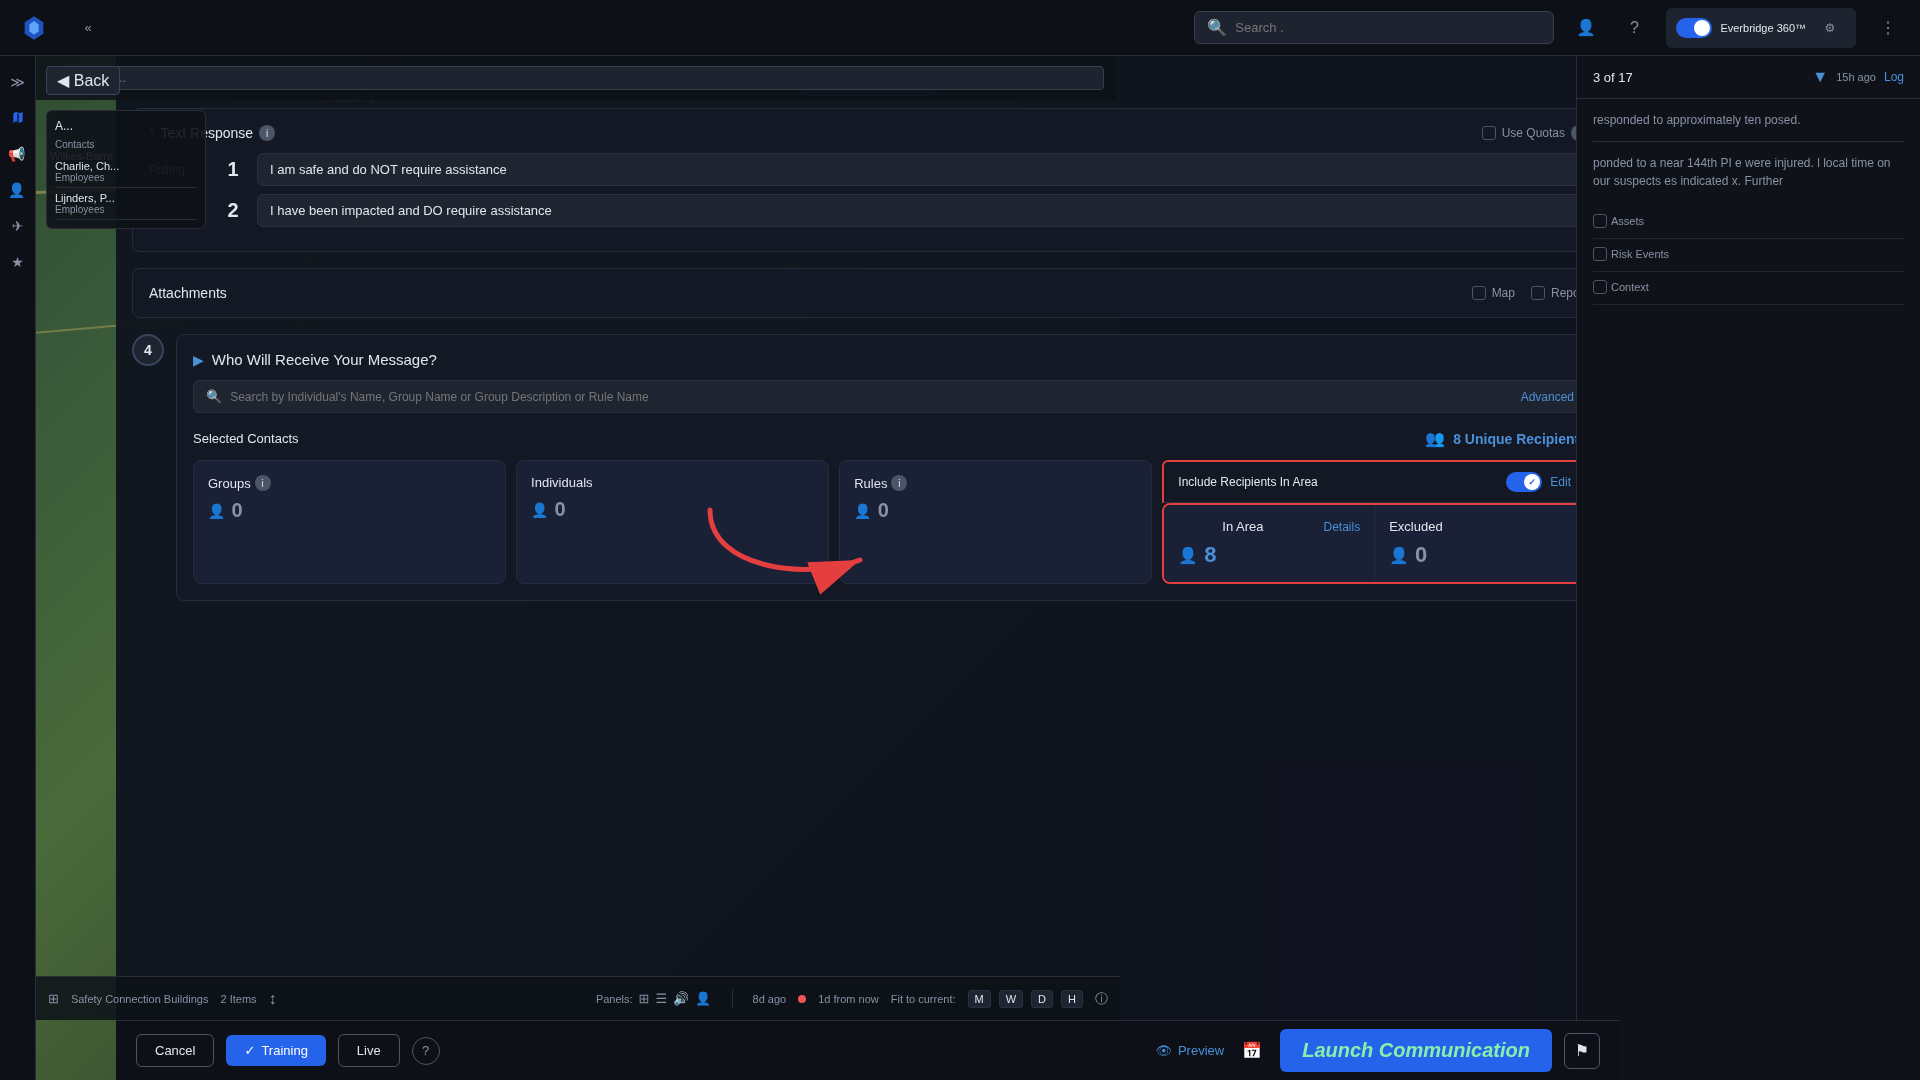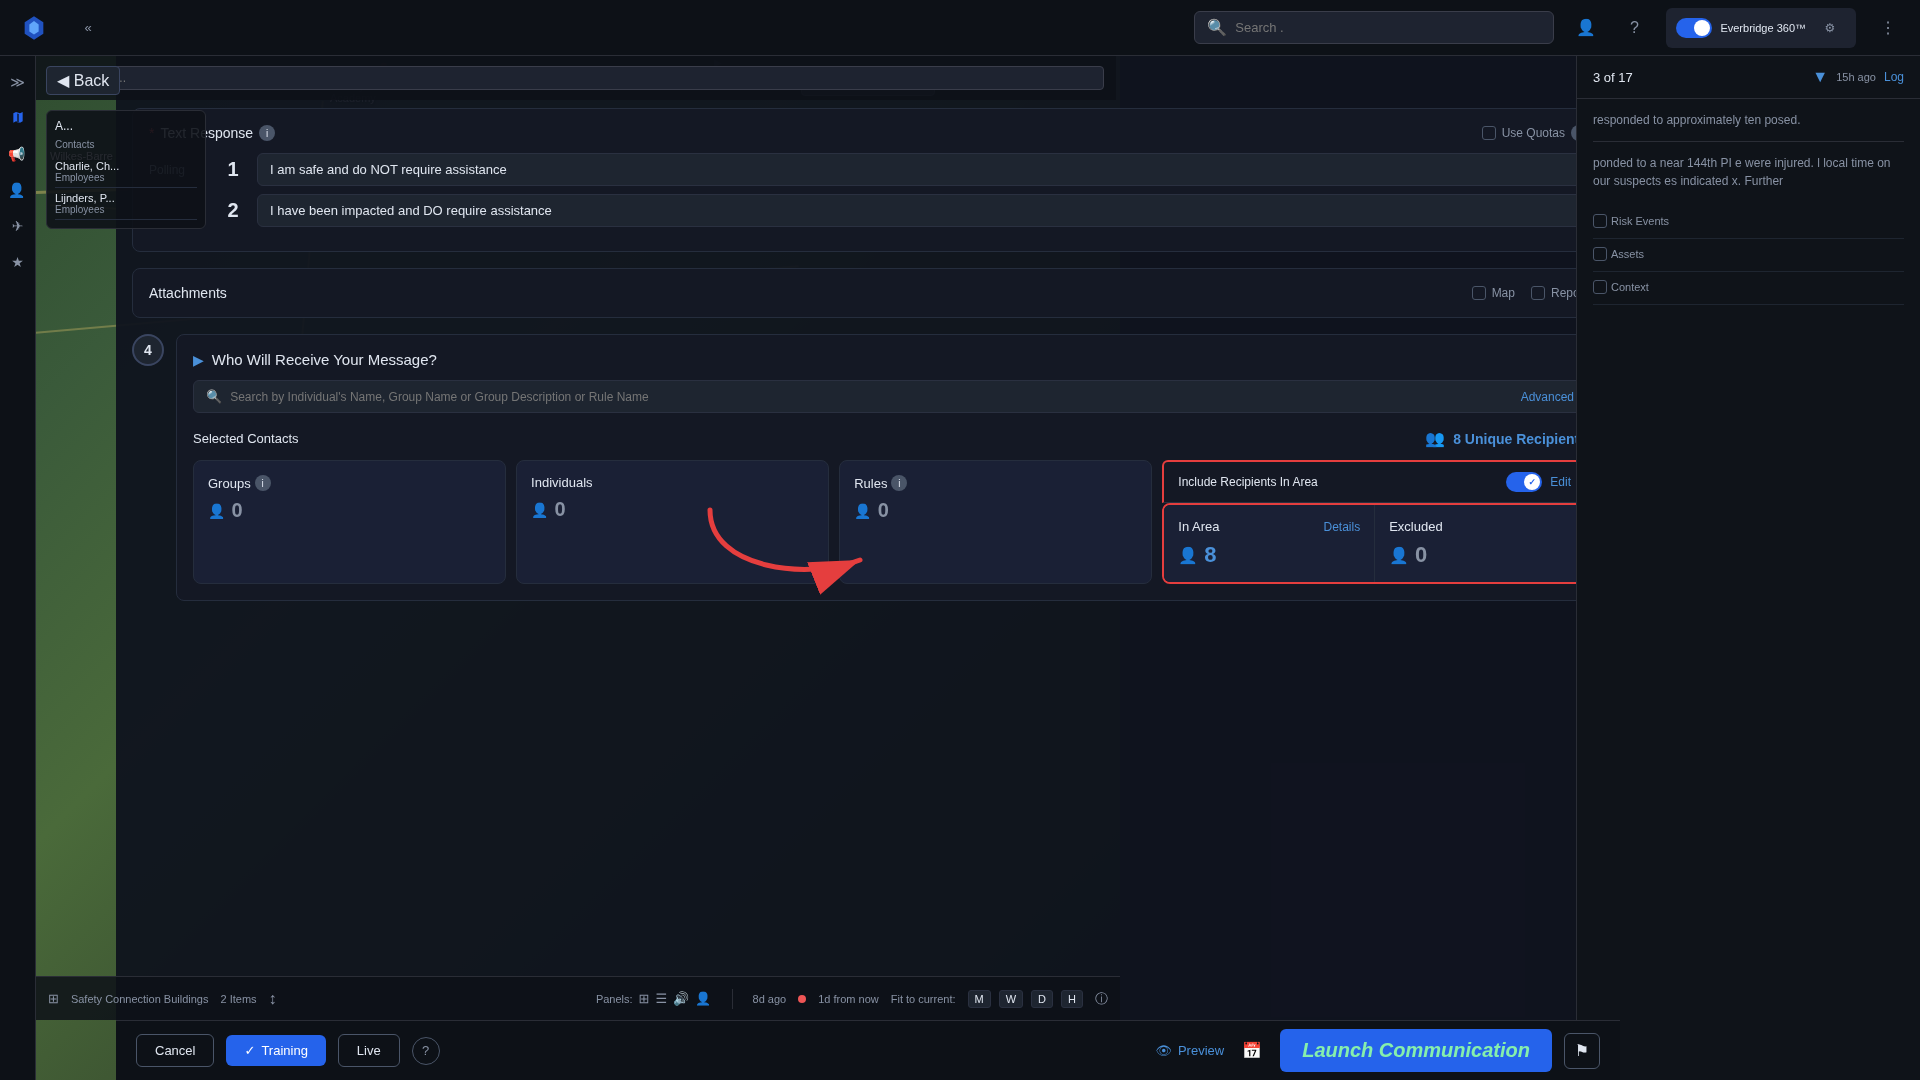--- a/index.html
+++ b/index.html
@@ -521,20 +521,21 @@
       flex: 1;
       background: #1a2035;
       padding: 14px;
     }
 
     .in-area-header {
       display: flex;
       align-items: center;
       justify-content: space-between;
       margin-bottom: 8px;
+      margin-left: 44px;
     }
 
     .in-area-title {
       color: #e0e6f0;
       font-size: 13px;
       font-weight: 500;
     }
 
     .details-link {
       color: #4a90d9;
@@ -966,27 +967,27 @@
       responded to approximately ten posed.
     </div>
 
     <div style="height:1px;background:#2a2d36;margin:12px 0;"></div>
 
     <div class="right-panel-text" style="margin-bottom:16px;">ponded to a near 144th PI e were injured. l local time on our suspects es indicated x. Further</div>
 
     <div class="right-item">
       <div class="right-item-label">
         <div class="right-item-check"></div>
-        <span>Risk Events</span>
+        <span>Assets</span>
       </div>
     </div>
     <div class="right-item">
       <div class="right-item-label">
         <div class="right-item-check"></div>
-        <span>Assets</span>
+        <span>Risk Events</span>
       </div>
     </div>
     <div class="right-item">
       <div class="right-item-label">
         <div class="right-item-check"></div>
         <span>Context</span>
       </div>
     </div>
   </div>
 </div>

